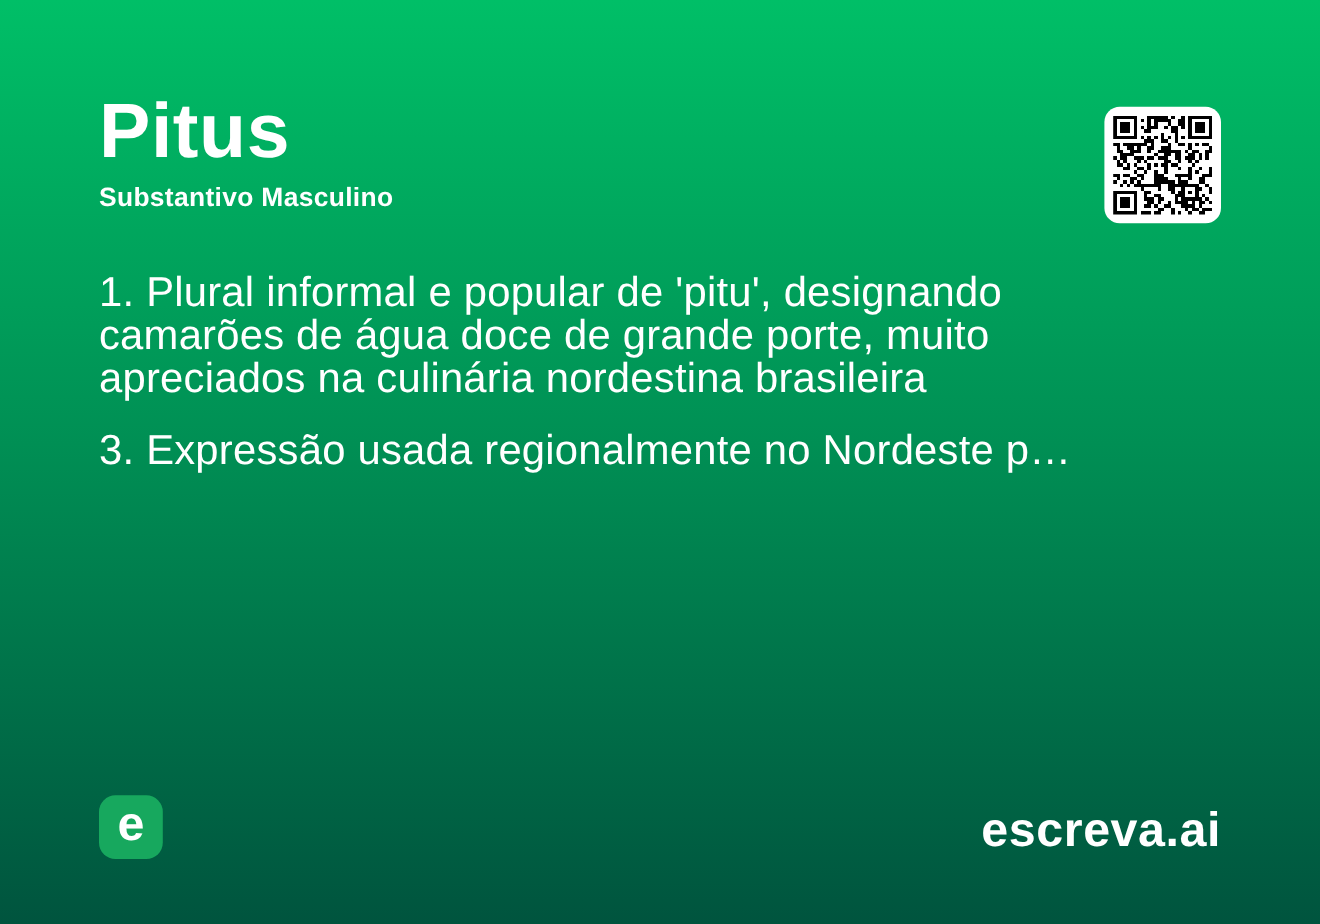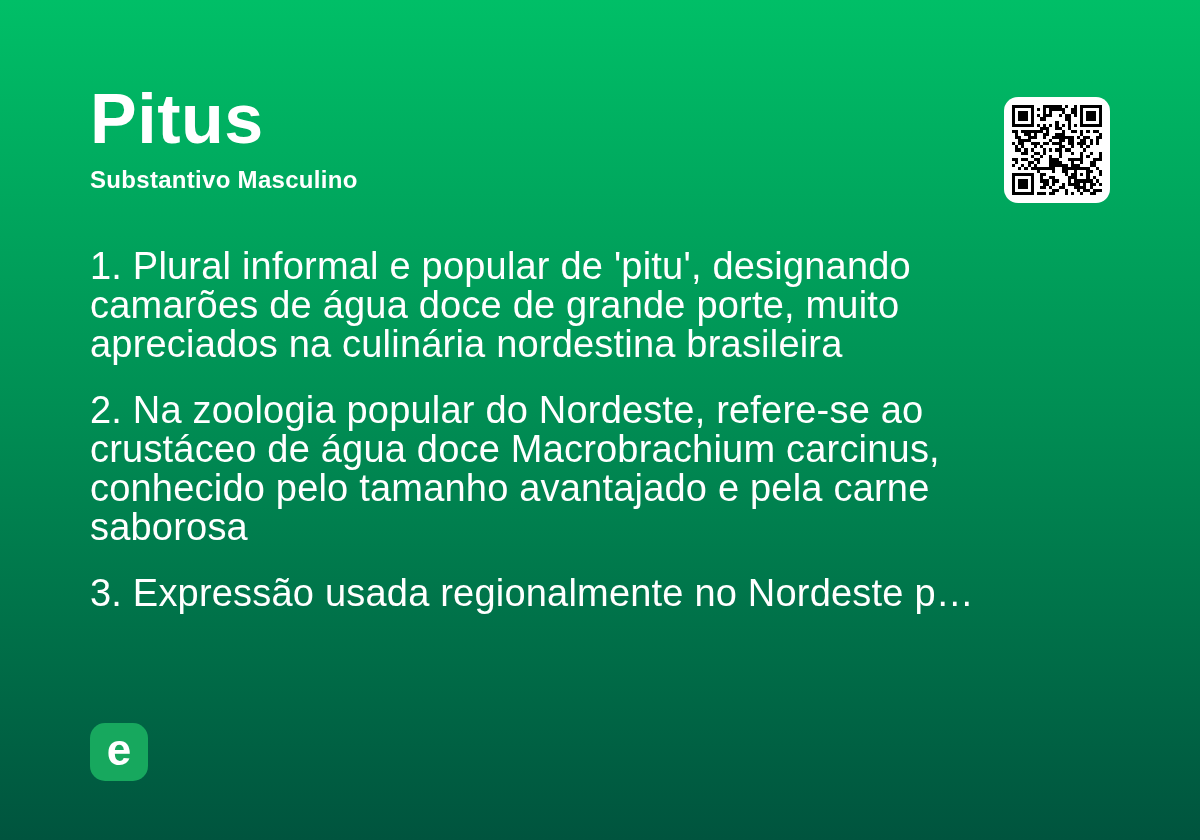--- a/index.html
+++ b/index.html
@@ -504,22 +504,22 @@
           <rect x="19" y="28" width="1" height="1" fill="#000000"></rect>
           <rect x="22" y="28" width="1" height="1" fill="#000000"></rect>
           <rect x="25" y="28" width="1" height="1" fill="#000000"></rect>
           <rect x="26" y="28" width="1" height="1" fill="#000000"></rect>
         </svg>
     </div>
   </div>
 
   <div class="definitions">
     <p class="definition">1. Plural informal e popular de 'pitu', designando camarões de água doce de grande porte, muito apreciados na culinária nordestina brasileira</p>
-    <p class="definition">2. Na zoologia popular do Nordeste, refere-se ao crustáceo de água doce Macrobrachium carcinus, conhecido pelo tamanho avantajado e pela carne saborosa</p>
     <p class="definition">3. Expressão usada regionalmente no Nordeste p…</p>
   </div>
 
   <div class="footer-logo">
     <span class="letter">e</span>
   </div>
 
+  <div class="brand">escreva.ai</div>
 
 </div>
 
 </body></html>

